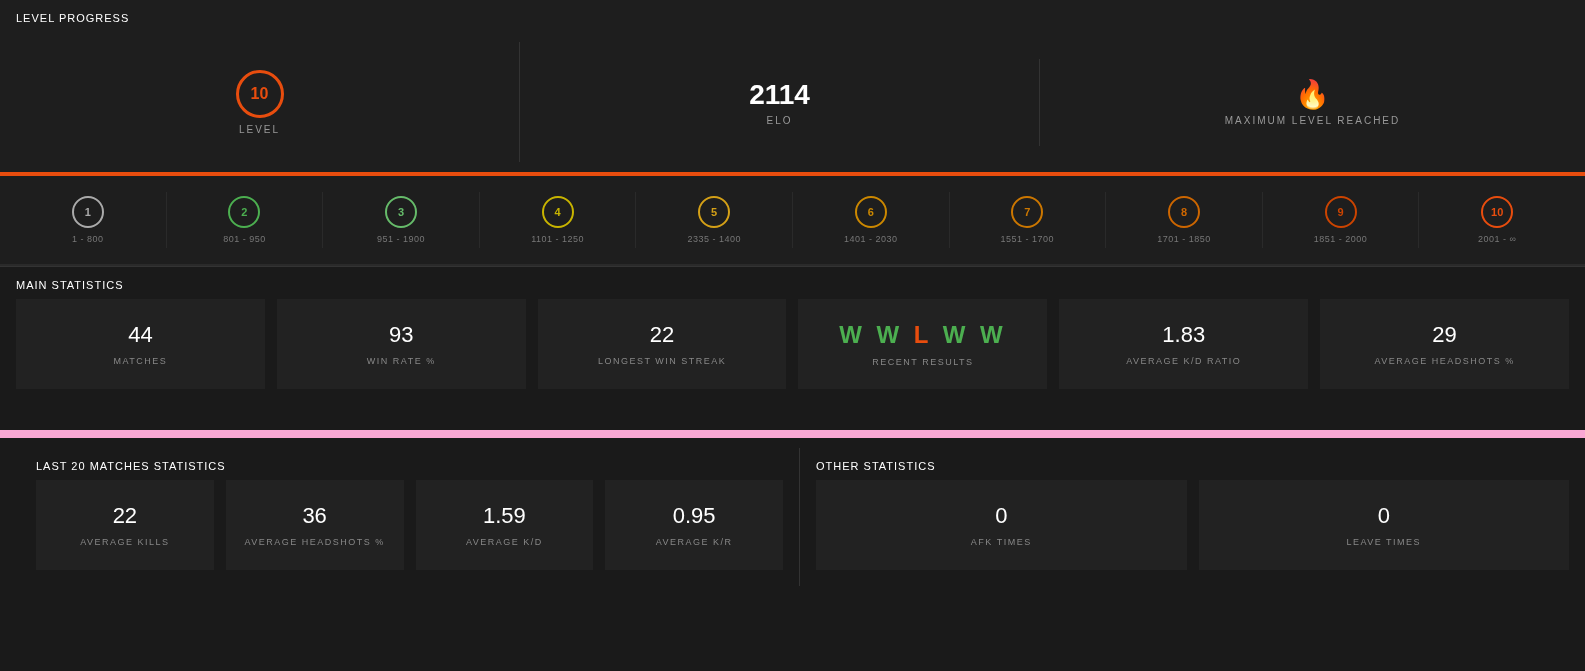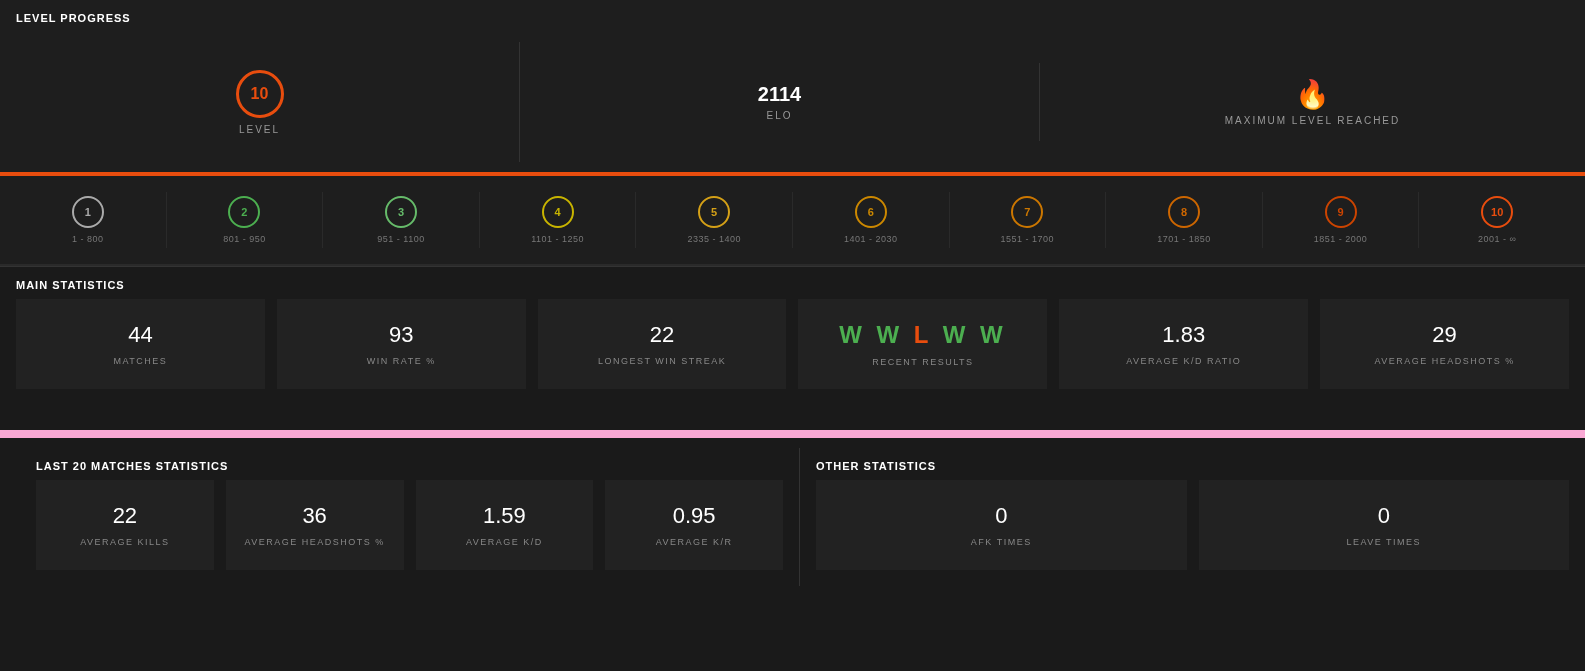--- a/index.html
+++ b/index.html
@@ -9,21 +9,21 @@
       font-family: 'Arial', sans-serif;
       font-size: 12px;
       width: 1585px;
       min-height: 671px;
       overflow-x: hidden;
     }
 
     .section-title {
       color: #ffffff;
       font-size: 11px;
-      font-weight: bold;
+      font-weight: normal;
       letter-spacing: 1px;
       padding: 12px 16px 8px 16px;
       text-transform: uppercase;
     }
 
     
     .level-progress-section {
       background: #1e1e1e;
       border-bottom: 1px solid #333;
     }
@@ -71,21 +71,21 @@
       flex: 0 0 520px;
       display: flex;
       flex-direction: column;
       align-items: center;
       justify-content: center;
       padding: 20px;
       border-right: 1px solid #333;
     }
 
     .elo-value {
-      font-size: 20px;
+      font-size: 28px;
       font-weight: bold;
       color: #ffffff;
       margin-bottom: 4px;
     }
 
     .elo-label {
       font-size: 10px;
       color: #999;
       letter-spacing: 2px;
     }
@@ -284,21 +284,21 @@
   <div class="tier-item">
     <div class="tier-circle tier-1">1</div>
     <div class="tier-range">1 - 800</div>
   </div>
       <div class="tier-item">
     <div class="tier-circle tier-2">2</div>
     <div class="tier-range">801 - 950</div>
   </div>
       <div class="tier-item">
     <div class="tier-circle tier-3">3</div>
-    <div class="tier-range">951 - 1100</div>
+    <div class="tier-range">951 - 1900</div>
   </div>
       <div class="tier-item">
     <div class="tier-circle tier-4">4</div>
     <div class="tier-range">1101 - 1250</div>
   </div>
       <div class="tier-item">
     <div class="tier-circle tier-5">5</div>
     <div class="tier-range">2335 - 1400</div>
   </div>
       <div class="tier-item">

